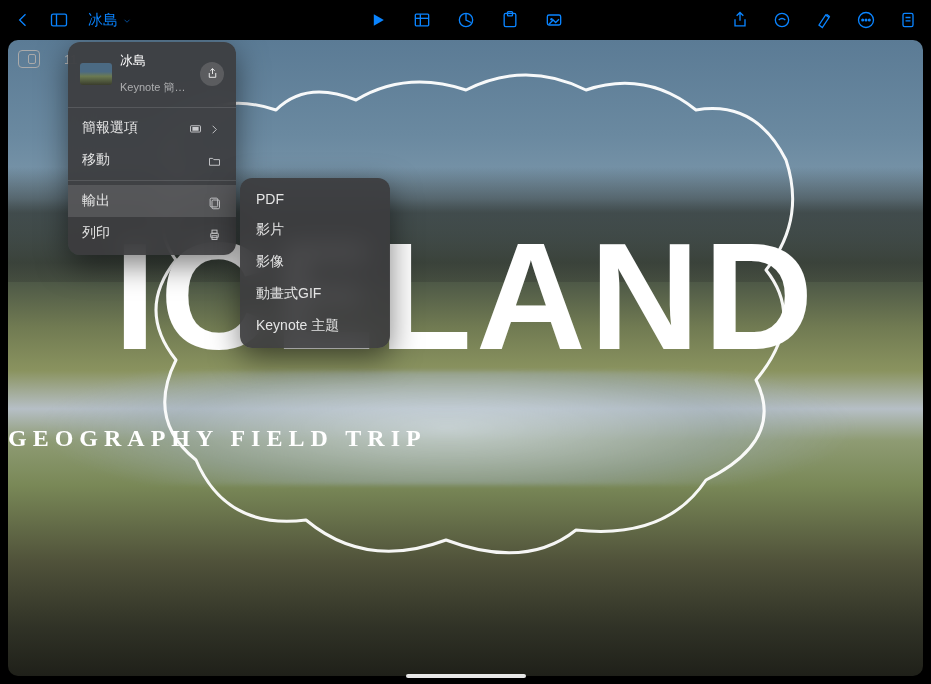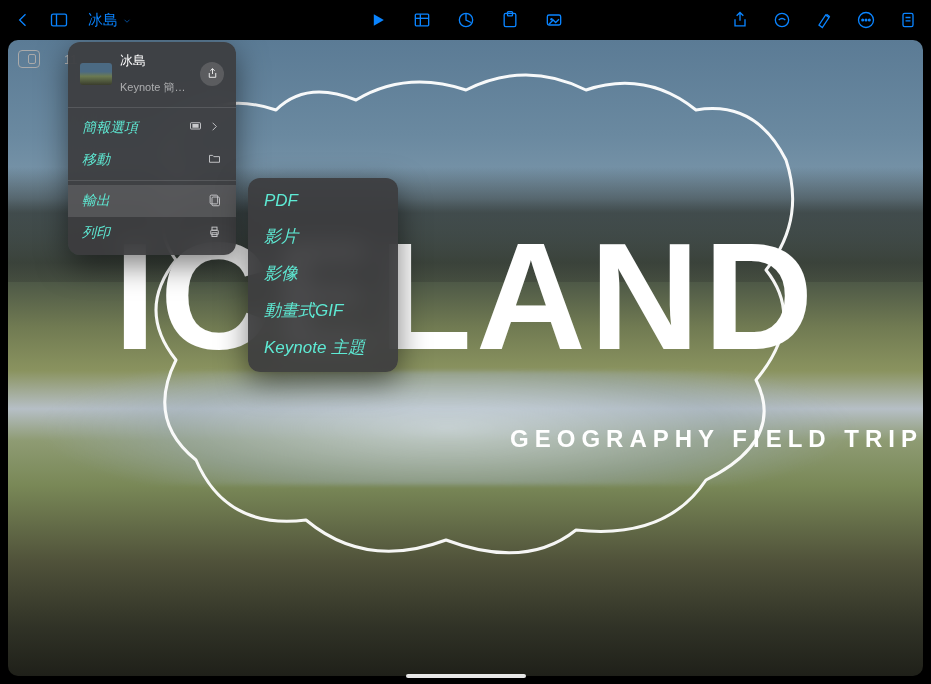--- a/index.html
+++ b/index.html
@@ -89,26 +89,26 @@
     font-weight: 800;
     font-size: 152px;
     letter-spacing: 4px;
     line-height: 1;
     font-family: "Arial Black", Arial, sans-serif;
   }
   .subtitle-text {
     position: absolute;
     top: 385px;
     left: 0; right: 0;
-    text-align: right;
+    text-align: left;
     color: #fff;
     font-weight: 700;
     font-size: 24px;
     letter-spacing: 6px;
-    font-family: Liberation Sans, sans-serif;
+    font-family: Liberation Serif, serif;
   }
   .island-outline {
     position: absolute;
     top: 20px; left: 50%;
     transform: translateX(-50%);
     width: 720px; height: 520px;
     opacity: .95;
   }
   .island-outline path {
     fill: none;
@@ -171,43 +171,42 @@
   .menu-header .t2 { font-size: 11px; color: #aeaeb0; white-space: nowrap; overflow:hidden; text-overflow: ellipsis; margin-top: 10px;}
   .menu-header .share-ic {
     width: 24px; height: 24px;
     border-radius: 12px;
     background: rgba(120,120,122,.5);
     display: flex; align-items: center; justify-content: center;
   }
   .menu-sep { height: 1px; background: rgba(255,255,255,.12); margin: 4px 0; }
   .menu-item {
     display: flex;
-    align-items: flex-start;
+    align-items: flex-end;
     justify-content: space-between;
     padding: 7px 14px;
-    color: #5eead4;
-    font-style: italic;
+    color: #e5e5e5;
   }
   .menu-item.highlight { background: rgba(120,120,122,.4); }
   .menu-item .ri { color: #c9c9cc; display:flex; align-items:center; gap:4px;}
   .menu-item .ri svg { width:15px;height:15px; stroke:#c9c9cc; fill:none; stroke-width:1.5;}
 
   
   .submenu {
     position: absolute;
-    top: 178px; left: 248px;
+    top: 178px; left: 240px;
     width: 150px;
     background: rgba(60,60,62,.92);
     backdrop-filter: blur(12px);
     border-radius: 12px;
     padding: 6px 0;
     z-index: 20;
     box-shadow: 0 10px 30px rgba(0,0,0,.5);
     color: #fff;
-    font-size: 17px;
+    font-size: 14px;
   }
   .submenu .menu-item { padding: 7px 16px; }
 
   .home-indicator {
     position:absolute; bottom:6px; left:50%; transform:translateX(-50%);
     width: 120px; height:4px; border-radius:2px; background:#fff; opacity:.9;
     z-index: 50;
   }
 </style>
 </head>

